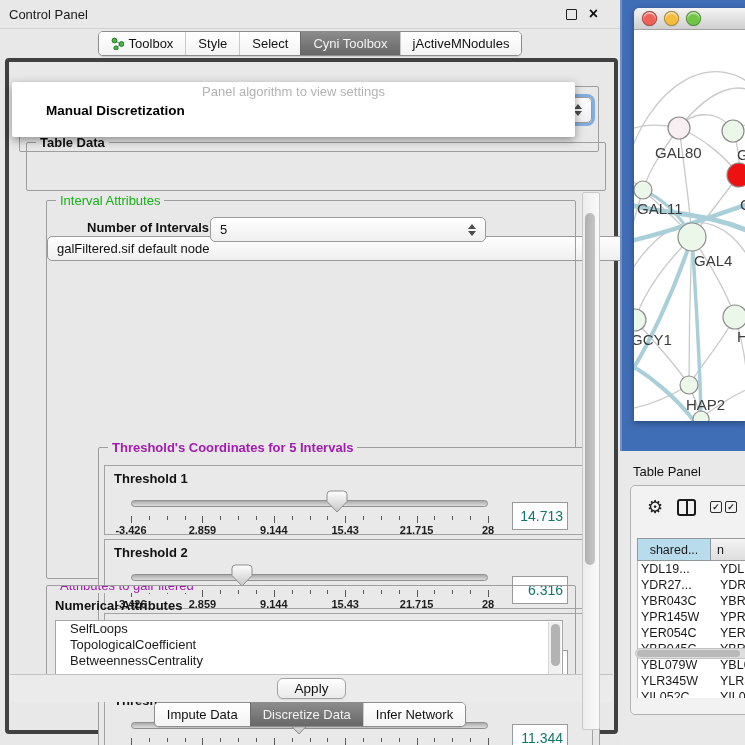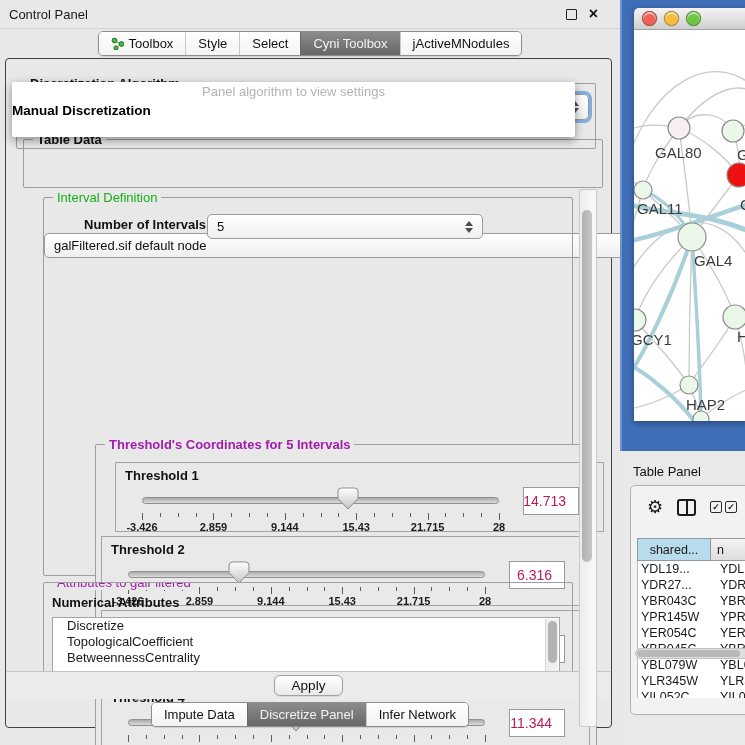--- a/index.html
+++ b/index.html
@@ -21,21 +21,21 @@
   #top-tabs{top:31px;}
   #bottom-tabs{top:702px;}
   .seg-control{display:inline-flex;border:1px solid #8d8d8d;border-radius:5px;background:#fff;
     overflow:hidden;box-shadow:0 1px 1px rgba(0,0,0,0.12);}
   .seg{padding:4px 12px 4px 12px;font-size:13px;color:#111;display:flex;align-items:center;gap:5px;
     border-left:1px solid #c9c9c9;background:linear-gradient(#ffffff,#f3f3f3);white-space:nowrap;}
   .seg:first-child{border-left:none;}
   .seg.selected{background:linear-gradient(#8c8c8c,#676767);color:#f3f3f3;border-left-color:#6a6a6a;}
   
   #outer-panel{position:absolute;left:5px;top:58px;width:605px;height:668px;
-    border:1px solid #404040;border-radius:4px;background:#e8e8e8;}
+    border:4px solid #404040;border-radius:4px;background:#e8e8e8;}
   .group{position:absolute;border:1px solid #9e9e9e;border-radius:2px;}
   .gtitle{position:absolute;top:-8px;left:9px;background:#e8e8e8;padding:0 4px;font-size:13px;white-space:nowrap;}
   .gtitle.black{font-weight:bold;color:#111;}
   .gtitle.green{color:#18b018;}
   .gtitle.blue{color:#a21caf;}
   .gtitle.blue.b{font-weight:bold;}
   
   .combo{position:absolute;background:linear-gradient(#ffffff,#efefef);border:1px solid #9a9a9a;
     border-radius:5px;display:flex;align-items:center;font-size:13px;box-sizing:border-box;}
   .combo .ctext{padding-left:9px;flex:1;overflow:hidden;white-space:nowrap;}
@@ -51,43 +51,43 @@
   .slider{position:absolute;left:26px;top:24px;width:357px;height:44px;}
   .track{position:absolute;left:0;right:0;top:10px;height:5px;background:linear-gradient(#ababab,#dcdcdc);
     border:1px solid #8f8f8f;border-radius:4px;}
   .thumb{position:absolute;top:0;width:22px;height:23px;transform:translateX(-50%);}
   .ticks{position:absolute;left:0;right:0;top:26px;height:8px;}
   .tick{position:absolute;width:1px;background:#5a5a5a;top:0;}
   .tick.major{height:7px;}
   .tick.minor{height:4px;}
   .tlabels{position:absolute;left:0;right:0;top:34px;height:12px;font-size:11px;font-weight:bold;color:#1c1c1c;}
   .tlabel{position:absolute;transform:translateX(-50%);white-space:nowrap;}
-  .vfield{position:absolute;left:407px;top:24px;width:56px;height:28px;background:#fff;border:1px solid #9a9a9a;
-    font-size:14px;display:flex;align-items:center;justify-content:flex-end;padding-right:12px;box-sizing:border-box;color:#be185d;}
+  .vfield{position:absolute;left:407px;top:36px;width:56px;height:28px;background:#fff;border:1px solid #9a9a9a;
+    font-size:14px;display:flex;align-items:center;justify-content:flex-end;padding-right:4px;box-sizing:border-box;color:#0f766e;}
   
   #attributes-group{left:37px;top:523px;width:528px;height:89px;overflow:hidden;}
   #numattr-label{position:absolute;left:8px;top:12px;font-weight:bold;font-size:13px;}
   #attr-list{position:absolute;left:8px;top:34px;width:506px;height:60px;background:#fff;border:1px solid #a5a5a5;overflow:hidden;}
   .attr-item{padding-left:14px;font-size:13px;line-height:16px;color:#1a1a1a;white-space:nowrap;}
   #attr-scrollbar{position:absolute;right:1px;top:1px;bottom:1px;width:12px;background:#f0f0f0;border-left:1px solid #d8d8d8;}
   #attr-thumb{position:absolute;left:1.5px;top:2px;width:9px;height:42px;background:#b3b3b3;border-radius:5px;}
   
   #apply-row{position:absolute;left:1px;top:612px;width:603px;height:27px;border-top:1px solid #c2c2c2;
     background:#ebebeb;border-radius:0 0 4px 4px;display:flex;align-items:center;justify-content:center;}
   #apply-btn{background:linear-gradient(#ffffff,#e9e9e9);border:1px solid #a2a2a2;border-radius:6px;
     font-size:13.5px;padding:2px 17px;color:#111;box-shadow:0 1px 1px rgba(0,0,0,0.08);}
   
   #main-vscroll{position:absolute;left:573px;top:130px;width:16px;height:536px;background:linear-gradient(to right,#ececec,#fafafa);
     border:1px solid #c9c9c9;border-radius:2px;}
   #main-vthumb{position:absolute;left:2px;top:20px;width:10px;height:352px;background:linear-gradient(to right,#b0b0b0,#c6c6c6);border-radius:6px;}
   
   #algo-popup{position:absolute;left:12px;top:82px;width:563px;height:55px;background:#fff;z-index:30;
     border-radius:2px;box-shadow:0 3px 10px rgba(0,0,0,0.4);}
   #popup-prompt{height:19px;display:flex;align-items:center;justify-content:center;color:#b3b3b3;font-size:13px;}
-  .popup-opt{height:18px;display:flex;align-items:center;font-size:13.5px;color:#000;white-space:nowrap;}
+  .popup-opt{height:18px;display:flex;align-items:center;font-size:13.5px;color:#000;white-space:nowrap;margin-left:34px;}
   .popup-opt.bold{font-weight:bold;}
   
   #algo-group{left:10px;top:24px;width:578px;height:64px;}
   #algo-combo{left:18px;top:35px;width:565px;height:26px;z-index:1;}
   #tabledata-group{left:17px;top:80px;width:578px;height:47px;}
   #tabledata-combo{left:20px;top:93px;width:598px;height:25px;}
   #interval-group{left:37px;top:138px;width:528px;height:377px;}
   #numint-label{position:absolute;left:40px;top:19px;font-weight:bold;font-size:13px;}
   #numint-combo{left:163px;top:16px;width:276px;height:25px;}
   
@@ -191,33 +191,33 @@
       <div class="combo" id="tabledata-combo">
         <span class="ctext">galFiltered.sif default node</span>
         <span class="stepper">
             <i class="arr-up"></i>
             <i class="arr-dn"></i>
           </span>
       </div>
     </div>
 
     <div class="group" id="interval-group">
-      <span class="gtitle green">Interval Definition</span>
+      <span class="gtitle green">Interval Attributes</span>
       <span id="numint-label">Number of Intervals</span>
       <div class="combo" id="numint-combo">
         <span class="ctext">5</span>
         <span class="stepper">
             <i class="arr-up"></i>
             <i class="arr-dn"></i>
           </span>
       </div>
       <div class="group" id="thresholds-group">
         <span class="gtitle blue b">Threshold's Coordinates for 5 Intervals</span>
         <div id="thresholds">
-            <div class="thr-box" style="top: 17px; margin-left: 14px;">
+            <div class="thr-box" style="top: 17px;">
               <div class="thr-label">Threshold 1</div>
               <div class="slider">
                 <div class="track"></div>
                 <div class="thumb" style="left: 57.7197%;"><svg width="22" height="23" viewBox="0 0 22 23">
                     <path d="M4.5 1 L17.5 1 Q21 1 21 4.5 L21 11.5 L11 22 L1 11.5 L1 4.5 Q1 1 4.5 1 Z" fill="url(#thumbGrad)" stroke="#8d8d8d"></path>
                   </svg></div>
                 <div class="ticks">
                   <div class="tick major" style="left: 0%;"></div>
                   <div class="tick minor" style="left: 5%;"></div>
                   <div class="tick minor" style="left: 10%;"></div>
@@ -376,21 +376,21 @@
             </div>
           </div>
       </div>
     </div>
 
     <div class="group" id="attributes-group">
       <span class="gtitle blue">Attributes to galFiltered</span>
       <span id="numattr-label">Numerical Attributes</span>
       <div id="attr-list">
         <div id="attr-items">
-            <div class="attr-item">Discretize</div>
+            <div class="attr-item">SelfLoops</div>
             <div class="attr-item">TopologicalCoefficient</div>
             <div class="attr-item">BetweennessCentrality</div>
           </div>
         <div id="attr-scrollbar">
           <div id="attr-thumb"></div>
         </div>
       </div>
     </div>
 
     <div id="apply-row">
@@ -406,21 +406,21 @@
     <div id="popup-prompt">Panel algorithm to view settings</div>
     <div class="popup-opt bold">Manual Discretization</div>
   </div>
 
   <div class="tabrow" id="bottom-tabs">
     <div class="seg-control" id="bottom-tabs-inner">
         <div class="seg">
           <span>Impute Data</span>
         </div>
         <div class="seg selected">
-          <span>Discretize Panel</span>
+          <span>Discretize Data</span>
         </div>
         <div class="seg">
           <span>Infer Network</span>
         </div>
       </div>
   </div>
 </div>
 
 <div id="net-area">
   <div id="net-window">

